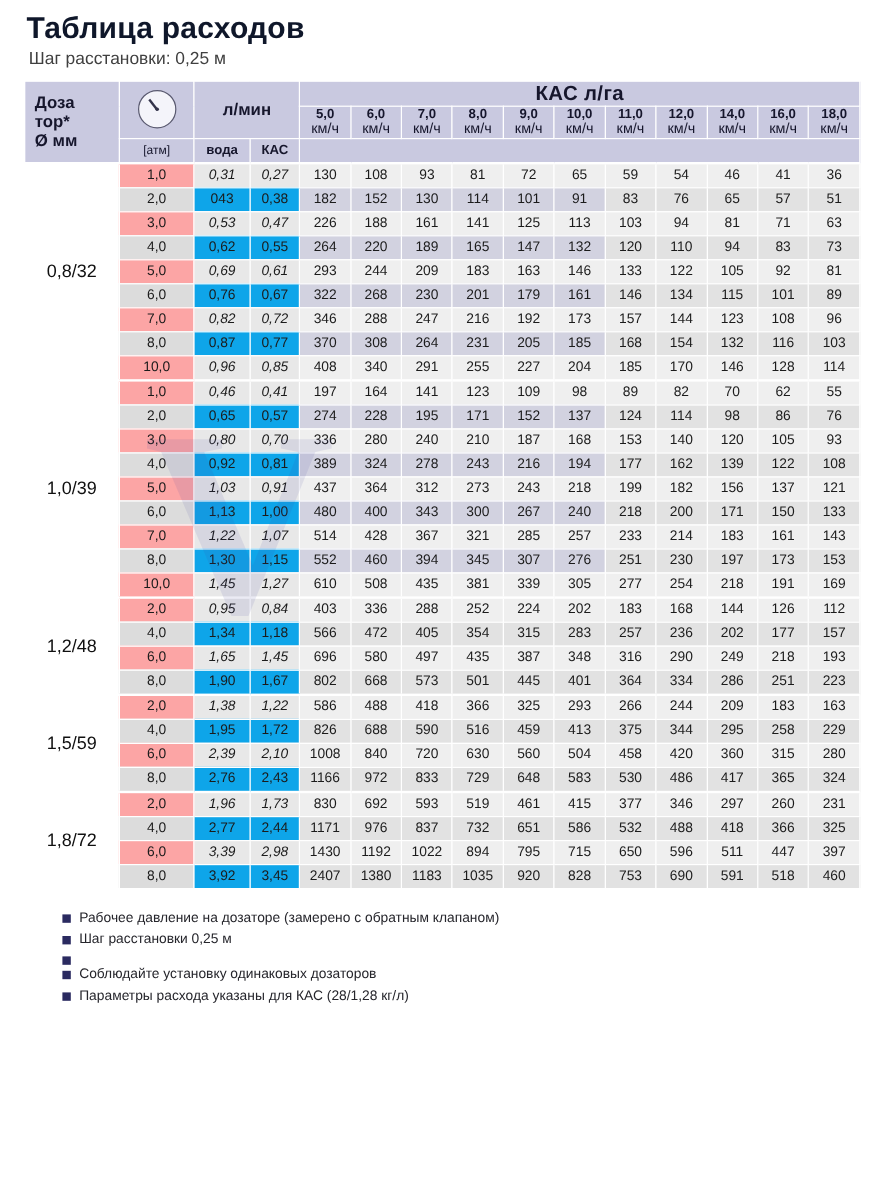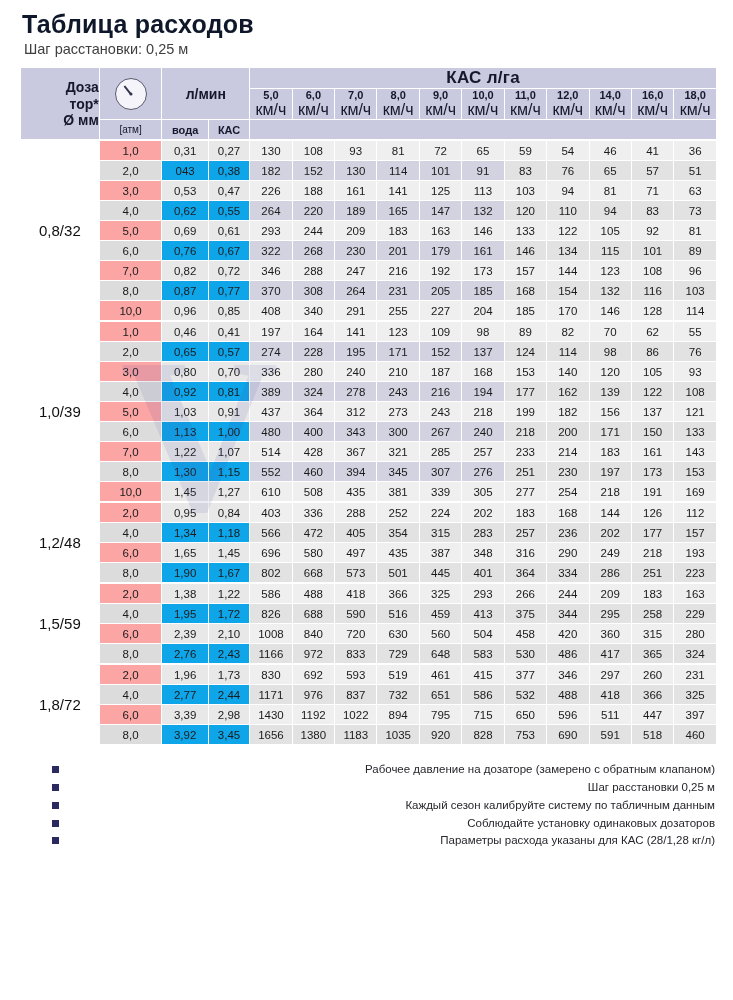--- a/index.html
+++ b/index.html
@@ -47,44 +47,44 @@
     color:#1b1b1b;
     font-weight:normal;
   }
   
   thead td, thead th{
     background:#c9c9e0;
     font-weight:bold;
     color:#16162c;
   }
   .hdr-doza{
-    font-size:14px;text-align:right;padding-left:8px;line-height:1.15;
+    font-size:14px;text-align:left;padding-left:8px;line-height:1.15;
   }
   .hdr-gauge{width:62px;}
   .hdr-lmin{font-size:14px;}
   .hdr-kac{font-size:17px;letter-spacing:.3px;}
   .hdr-atm{font-size:10px;font-weight:normal;}
   .sub{font-size:11px;line-height:1.12;font-weight:bold;}
-  .sub small{display:block;font-size:16px;font-weight:normal;}
+  .sub small{display:block;font-size:12px;font-weight:normal;}
 
   
   .grp-label{
     background:#ffffff;
     font-size:15px;font-weight:normal;
     width:78px;
     color:#101010;
   }
   td.c-atm{background:#e2e2e2;}
   td.c-voda{background:#efefef;}
   td.c-kac{background:#efefef;}
   tbody tr.odd td.d{background:#efefef;}
   tbody tr.even td.d{background:#e2e2e2;}
   tbody tr.odd td.c-atm{background:#fca5a5;}
   tbody tr.even td.c-atm{background:#dcdcdc;}
-  tbody tr.odd td.c-voda,tbody tr.odd td.c-kac{background:#e8e8e8;}
+  tbody tr.odd td.c-voda,tbody tr.odd td.c-kac{background:#e8e8e8;font-style:italic;}
   tbody tr.even td.c-voda,tbody tr.even td.c-kac{background:#0ea5e9;}
   
   td.d.tint{background:#dcdce8;}
   tbody tr.even td.d.tint{background:#d2d2e0;}
 
   .grp-sep td{border-top:2px solid #ffffff;}
 
   
   .gauge{
     width:30px;height:30px;border-radius:50%;
@@ -99,21 +99,21 @@
   }
   .gauge .pin{
     position:absolute;left:50%;top:50%;width:3px;height:3px;
     background:#33334a;border-radius:50%;transform:translate(-50%,-50%);
   }
 
   
   .notes{margin:16px 0 0 34px;}
   .note{
     display:flex;align-items:flex-start;gap:7px;
-    font-size:11.5px;line-height:1.55;color:#26262c;justify-content:space-between;
+    font-size:11.5px;line-height:1.55;color:#26262c;
   }
   .bullet{
     width:7px;height:7px;background:#2a2a60;margin-top:5px;flex:0 0 auto;
   }
 </style>
 </head>
 <body>
 
 <div class="page">
 
@@ -633,21 +633,21 @@
           <td class="d">650</td>
           <td class="d">596</td>
           <td class="d">511</td>
           <td class="d">447</td>
           <td class="d">397</td>
         </tr>
         <tr class="even">
           <td class="c-atm">8,0</td>
           <td class="c-voda">3,92</td>
           <td class="c-kac">3,45</td>
-          <td class="d">1656</td>
+          <td class="d">2407</td>
           <td class="d">1380</td>
           <td class="d">1183</td>
           <td class="d">1035</td>
           <td class="d">920</td>
           <td class="d">828</td>
           <td class="d">753</td>
           <td class="d">690</td>
           <td class="d">591</td>
           <td class="d">518</td>
           <td class="d">460</td>
@@ -659,21 +659,20 @@
     <div class="note">
         <span class="bullet"></span>
         <span>Рабочее давление на дозаторе (замерено с обратным клапаном)</span>
       </div>
     <div class="note">
         <span class="bullet"></span>
         <span>Шаг расстановки 0,25 м</span>
       </div>
     <div class="note">
         <span class="bullet"></span>
-        <span>Каждый сезон калибруйте систему по табличным данным</span>
       </div>
     <div class="note">
         <span class="bullet"></span>
         <span>Соблюдайте установку одинаковых дозаторов</span>
       </div>
     <div class="note">
         <span class="bullet"></span>
         <span>Параметры расхода указаны для КАС (28/1,28 кг/л)</span>
       </div>
   </div>

